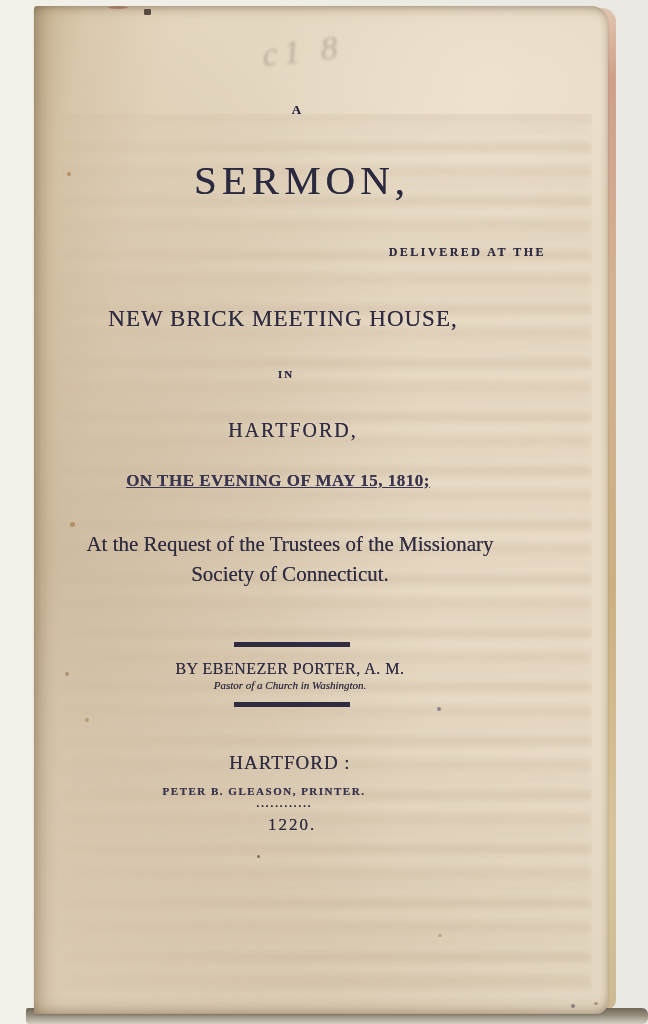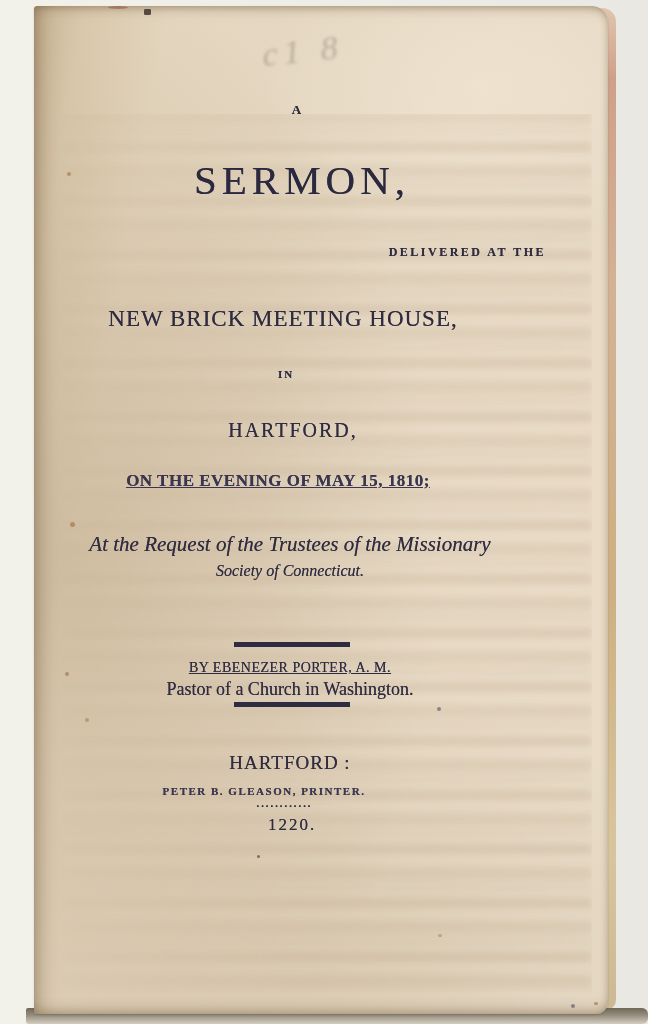--- a/index.html
+++ b/index.html
@@ -57,29 +57,29 @@
   .content{position:absolute;left:0;top:0;width:512px;height:100%;color:var(--ink);}
   .line{position:absolute;left:0;width:512px;text-align:center;white-space:nowrap;
         text-shadow:0 0 .6px rgba(47,44,64,.75);}
   .half-title  {top:96px;  font-size:13px; font-weight:bold; letter-spacing:1px; transform:translateX(7px);}
   .main-title  {top:150px; font-size:41px; letter-spacing:5px; transform:translateX(12px); color:#2b2940;}
   .delivered   {top:239px; font-size:12px; font-weight:bold; letter-spacing:2.5px;text-align:right;}
   .venue       {top:300px; font-size:23px; letter-spacing:1px; transform:translateX(-7px);}
   .in-word     {top:362px; font-size:11px; font-weight:bold; letter-spacing:2px; transform:translateX(-4px);}
   .city        {top:413px; font-size:20px; letter-spacing:2px; transform:translateX(3px);text-align:center;}
   .date-line   {top:465px; font-size:17px; font-weight:bold; letter-spacing:.5px; transform:translateX(-12px); color:var(--ink-soft);text-decoration:underline;}
-  .request-1   {top:526px; font-size:21px; font-style:italic;}
-  .request-2   {top:556px; font-size:16px; font-style:italic;}
+  .request-1   {top:526px; font-size:21px; }
+  .request-2   {top:556px; font-size:21px; }
   .rule-wrap   {position:absolute;left:0;width:512px;}
   .rule-1      {top:636px;}
   .rule-2      {top:696px;}
   .rule{margin:0 auto;width:116px;height:4px;
         border-top:3px solid var(--ink);border-bottom:2px solid var(--ink);transform:translateX(2px);}
-  .author      {top:654px; font-size:14px; letter-spacing:.5px;text-decoration:underline;}
-  .author-sub  {top:673px; font-size:18px; }
+  .author      {top:654px; font-size:16px; letter-spacing:.5px;}
+  .author-sub  {top:673px; font-size:11px; font-style:italic;}
   .imprint-city{top:746px; font-size:19px; letter-spacing:1px;}
   .imprint-prn {top:779px; font-size:11px; font-weight:bold; letter-spacing:1.5px; transform:translateX(-26px); color:var(--ink-soft);}
   .imprint-dots{top:794px; font-size:11px; font-weight:bold; letter-spacing:1px; transform:translateX(-6px);}
   .imprint-year{top:809px; font-size:17px; letter-spacing:2px; transform:translateX(2px);}
   .pencil{
     position:absolute;left:228px;top:22px;width:160px;
     font-size:34px;font-style:italic;color:#8e8273;opacity:.5;
     filter:blur(1.6px);transform:rotate(-6deg);letter-spacing:6px;
   }
   .spot{position:absolute;border-radius:50%;}

